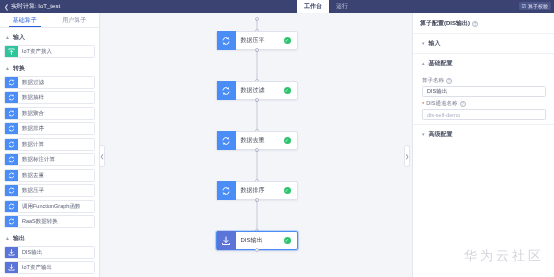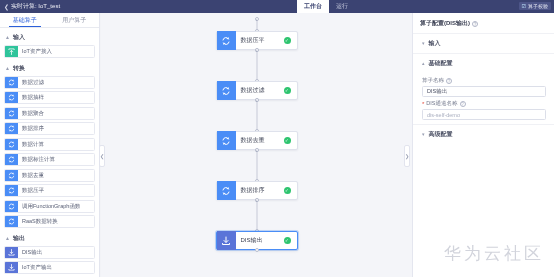--- a/index.html
+++ b/index.html
@@ -173,21 +173,21 @@
   .fld-input {
     height: 11px; border: 1px solid #dcdfe9; border-radius: 1.5px;
     background:#fff; font-size: 5.5px; color: #4a4f63;
     display:flex; align-items:center; padding-left: 4px;
   }
   .fld-input.ph { color: #a9aebf; }
 
   
   .watermark {
     position: absolute; right: 10px; bottom: 12px;
-    font-size: 17px; color: #d2d4dc; letter-spacing: 3px;
+    font-size: 13px; color: #d2d4dc; letter-spacing: 3px;
     font-family: "DejaVu Sans", sans-serif;
     z-index: 5; white-space: nowrap;
   }
 </style>
 </head>
 <body>
 
 <div id="app">
 
   <div class="topbar">

